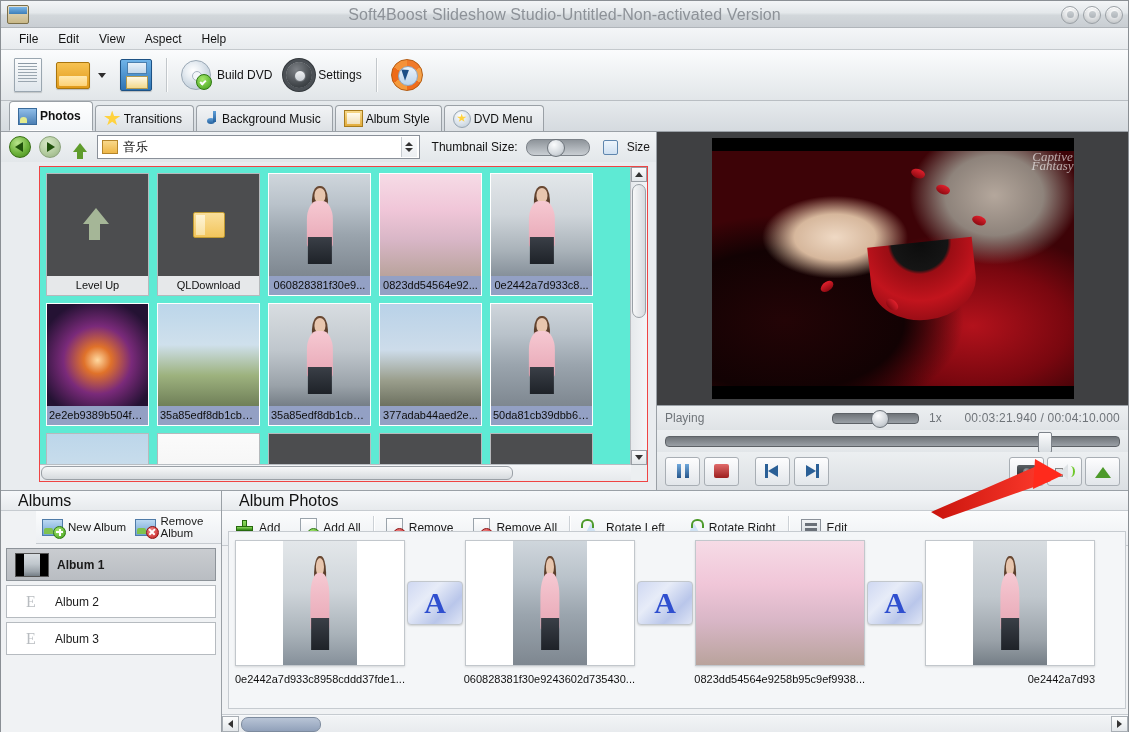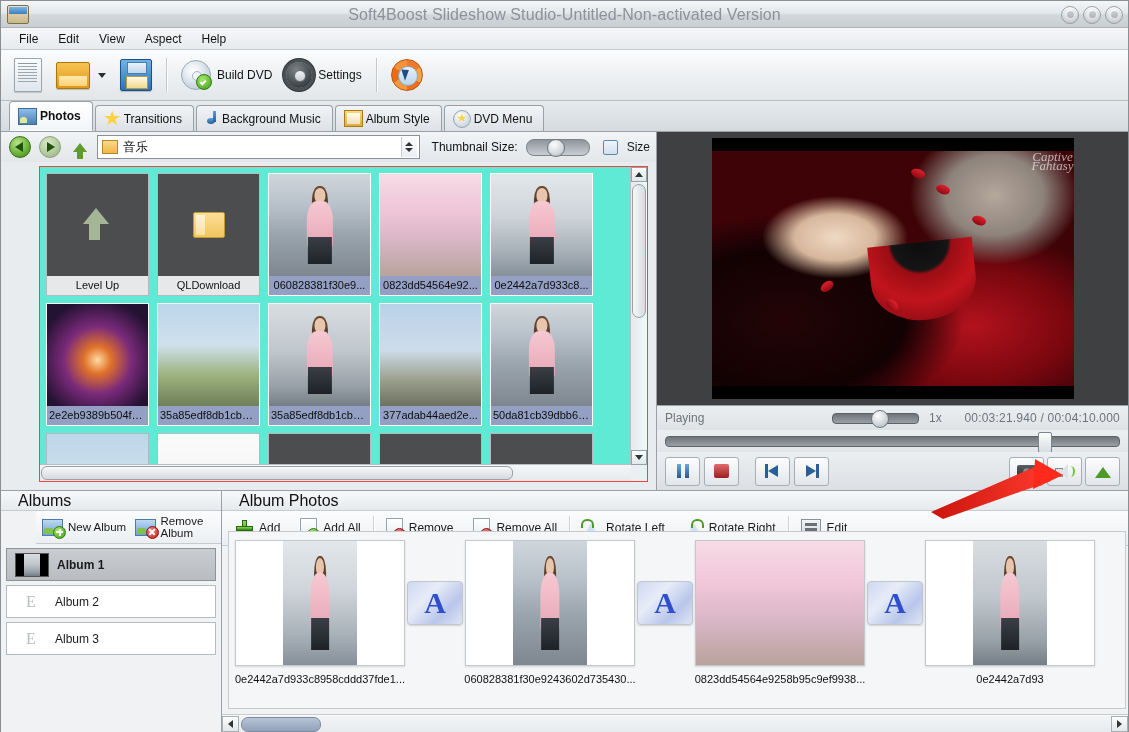--- a/index.html
+++ b/index.html
@@ -280,21 +280,21 @@
     border-left:7px solid transparent;border-right:7px solid transparent;border-bottom:13px solid #cfe2f3;}
   .ic-rot .ar{position:absolute;top:-1px;width:9px;height:7px;border:2px solid #4d9a2a;border-bottom:none;border-radius:6px 6px 0 0;}
   .ic-rot.l .ar{left:-1px;} .ic-rot.r .ar{right:-1px;}
   .ic-edit{width:18px;height:16px;background:linear-gradient(#f2f4f6,#d3d8dd);border:1px solid #8b9199;position:relative;flex:0 0 auto;}
   .ic-edit:after{content:"";position:absolute;left:3px;top:3px;width:12px;height:3px;background:#6a7078;
     box-shadow:0 5px 0 #6a7078;}
 
   .strip{position:absolute;left:6px;right:2px;top:40px;bottom:24px;background:#f4f6f8;
     border:1px solid #c6cbd0;overflow:hidden;}
   .stripinner{display:flex;align-items:flex-start;padding:8px 0 0 6px;gap:0;}
-  .slide{width:170px;display:flex;flex-direction:column;align-items:center;flex:0 0 auto;}
+  .slide{width:170px;display:flex;flex-direction:column;align-items:flex-end;flex:0 0 auto;}
   .slideimg{width:170px;height:126px;background:#fff;border:1px solid #c2c7cc;box-sizing:border-box;
     box-shadow:0 1px 2px rgba(0,0,0,.12);overflow:hidden;position:relative;display:flex;align-items:center;justify-content:center;}
   .slidecap{margin-top:7px;font-size:11px;color:#111;white-space:nowrap;overflow:hidden;
     text-overflow:ellipsis;max-width:172px;text-align:center;}
   .trans{width:60px;display:flex;align-items:center;justify-content:center;height:126px;flex:0 0 auto;}
   .transbox{width:54px;height:42px;border:1px solid #c2c7cc;border-radius:4px;background:#fff;
     box-shadow:0 1px 2px rgba(0,0,0,.15);display:flex;align-items:center;justify-content:center;
     font-family:"Liberation Serif",serif;font-size:30px;font-weight:bold;color:#2f4fcf;
     background-image:linear-gradient(135deg,#cfd8f2 0%,#e7ecf8 35%,#b9c6ea 70%,#dfe5f5 100%);}
 

